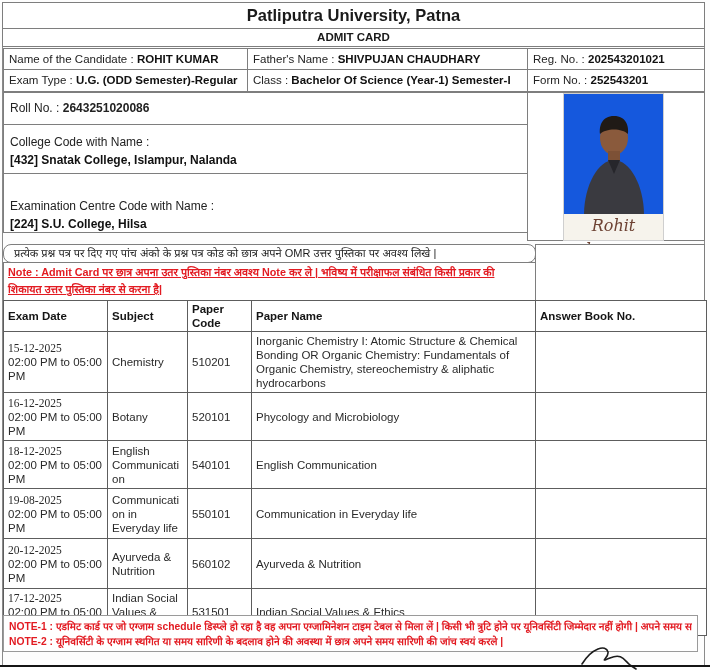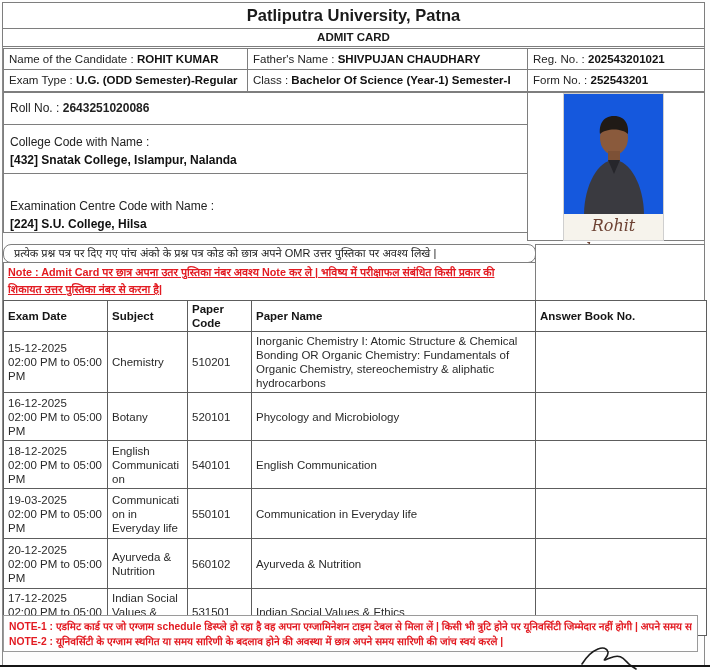--- a/index.html
+++ b/index.html
@@ -50,21 +50,21 @@
     padding:1px 4px; color:#e21b22; font-weight:bold;text-decoration:underline; }
   .answer-cell { left:535px; top:244px; width:170px; height:57px; }
 
   table.tt { position:absolute; left:3px; top:300px; width:703px; border-collapse:collapse; background:#fff; table-layout:fixed; }
   table.tt th, table.tt td { border:1px solid #5d5d5d; font-size:11.5px; line-height:14px;
     padding:2px 4px; vertical-align:middle; text-align:left; word-wrap:break-word; }
   table.tt th { font-weight:bold; color:#151515; height:18px; padding-top:1px; padding-bottom:1px; }
   table.tt td { color:#2a2a2a; }
   tr.r0 td { height:53px; } tr.r1 td, tr.r2 td { height:48px; }
   tr.r3 td, tr.r4 td { height:50px; } tr.r5 td { height:44px; }
-  .d-date { display:block; }
+  .d-date { display:block;font-family:Liberation Serif, serif; }
 
   .footnote-box { left:3px; top:615px; width:695px; height:37px; border-color:#9a9a9a;
     padding:3px 5px 0 5px; }
   .footnote-box p { font-size:10.3px; line-height:15px; color:#e21b22; font-weight:bold;
     white-space:nowrap; overflow:hidden; }
 
   .cutline { position:absolute; left:0; top:665px; width:710px; height:2px; background:#141414; }
   .sig-mark { position:absolute; left:578px; top:642px; width:86px; height:28px; }
 </style>
 </head>
@@ -177,21 +177,21 @@
         <td></td>
       </tr>
       <tr class="r2">
         <td><span class="d-date">18-12-2025</span><span>02:00 PM to 05:00 PM</span></td>
         <td>English Communication</td>
         <td>540101</td>
         <td>English Communication</td>
         <td></td>
       </tr>
       <tr class="r3">
-        <td><span class="d-date">19-03-2025</span><span>02:00 PM to 05:00 PM</span></td>
+        <td><span class="d-date">19-08-2025</span><span>02:00 PM to 05:00 PM</span></td>
         <td>Communication in Everyday life</td>
         <td>550101</td>
         <td>Communication in Everyday life</td>
         <td></td>
       </tr>
       <tr class="r4">
         <td><span class="d-date">20-12-2025</span><span>02:00 PM to 05:00 PM</span></td>
         <td>Ayurveda &amp; Nutrition</td>
         <td>560102</td>
         <td>Ayurveda &amp; Nutrition</td>

